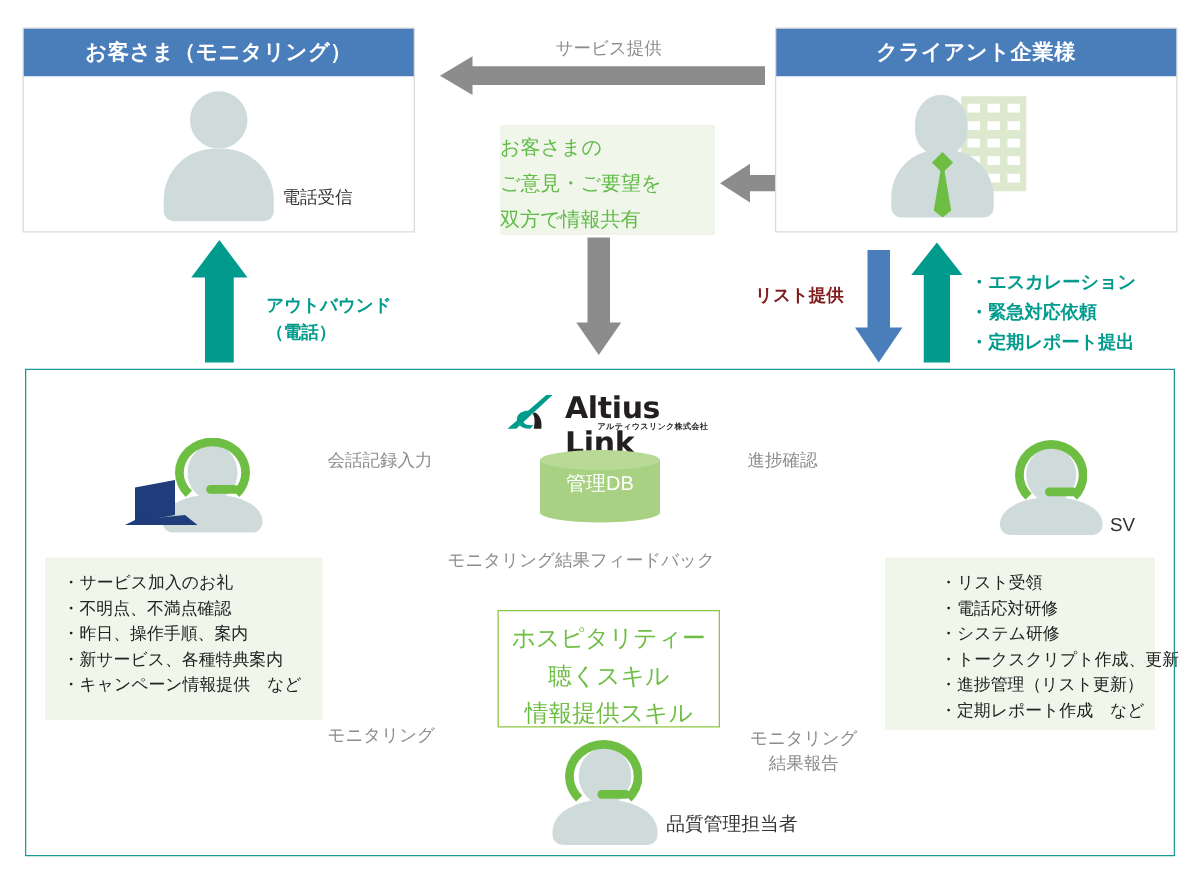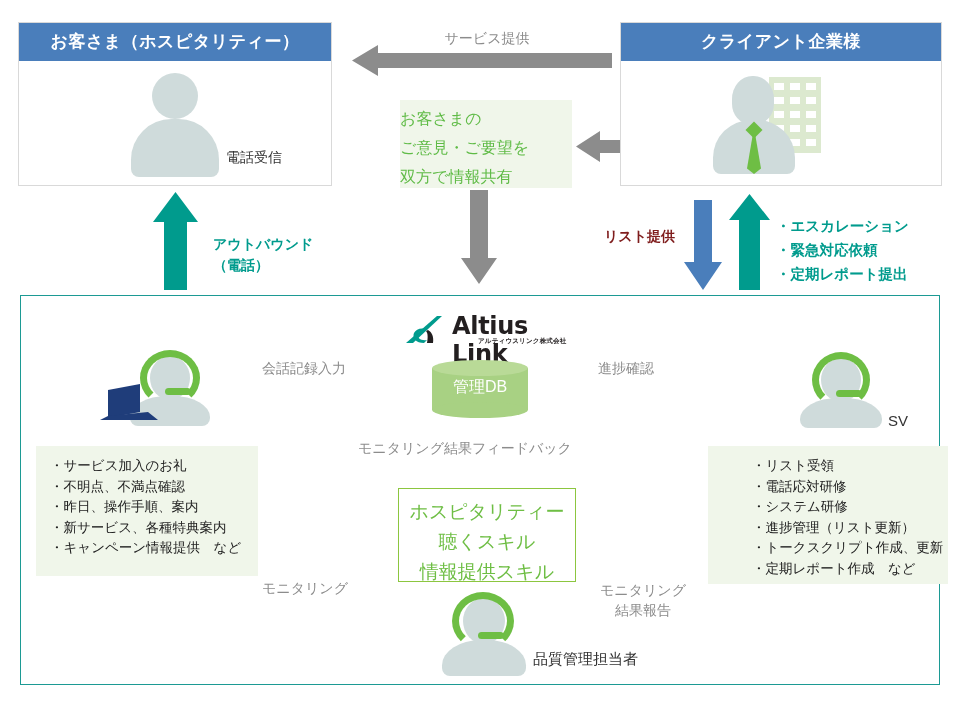--- a/index.html
+++ b/index.html
@@ -216,21 +216,21 @@
       <path d="M 262,513 L 300,514 L 281,548 Z" fill="#8C8C8C"></path>
     </g>
 
     <g>
       <path d="M 535,604 L 676,531 L 669,517 L 528,590 Z" fill="#8C8C8C"></path>
       <path d="M 700,512 L 661,514 L 680,547 Z" fill="#8C8C8C"></path>
     </g>
   </svg>
 
   <div class="entity-box" style="left:18px;top:22px;width:314px;height:164px;">
-    <div class="entity-head">お客さま（ホスピタリティー）</div>
+    <div class="entity-head">お客さま（モニタリング）</div>
     <div class="entity-body">
       <div class="person" style="left:112px;top:12px;width:88px;height:100px;">
         <div class="head" style="left:21px;top:0px;width:46px;height:46px;"></div>
         <div class="body" style="left:0px;top:46px;width:88px;height:58px;"></div>
       </div>
       <span class="caption" style="left:207px;top:88px;">電話受信</span>
     </div>
   </div>
 
   <div class="entity-box" style="left:620px;top:22px;width:322px;height:164px;">
@@ -333,26 +333,26 @@
   </div>
 
   <div class="listbox" style="left:36px;top:446px;width:222px;height:130px;">
     <div class="lb-item">・サービス加入のお礼</div>
     <div class="lb-item">・不明点、不満点確認</div>
     <div class="lb-item">・昨日、操作手順、案内</div>
     <div class="lb-item">・新サービス、各種特典案内</div>
     <div class="lb-item">・キャンペーン情報提供　など</div>
   </div>
 
-  <div class="listbox" style="left:708px;top:446px;width:240px;height:138px;padding-left:44px;">
+  <div class="listbox" style="left:708px;top:446px;width:216px;height:138px;padding-left:44px;">
     <div class="lb-item">・リスト受領</div>
     <div class="lb-item">・電話応対研修</div>
     <div class="lb-item">・システム研修</div>
+    <div class="lb-item">・トークスクリプト作成、更新</div>
     <div class="lb-item">・進捗管理（リスト更新）</div>
-    <div class="lb-item">・トークスクリプト作成、更新</div>
     <div class="lb-item">・定期レポート作成　など</div>
   </div>
 
   <div class="greenbox outline" style="left:398px;top:488px;width:178px;height:94px;padding-top:8px;">
     <div>ホスピタリティー</div>
     <div>聴くスキル</div>
     <div>情報提供スキル</div>
   </div>
 
   <div class="person" style="left:440px;top:590px;width:88px;height:84px;">

